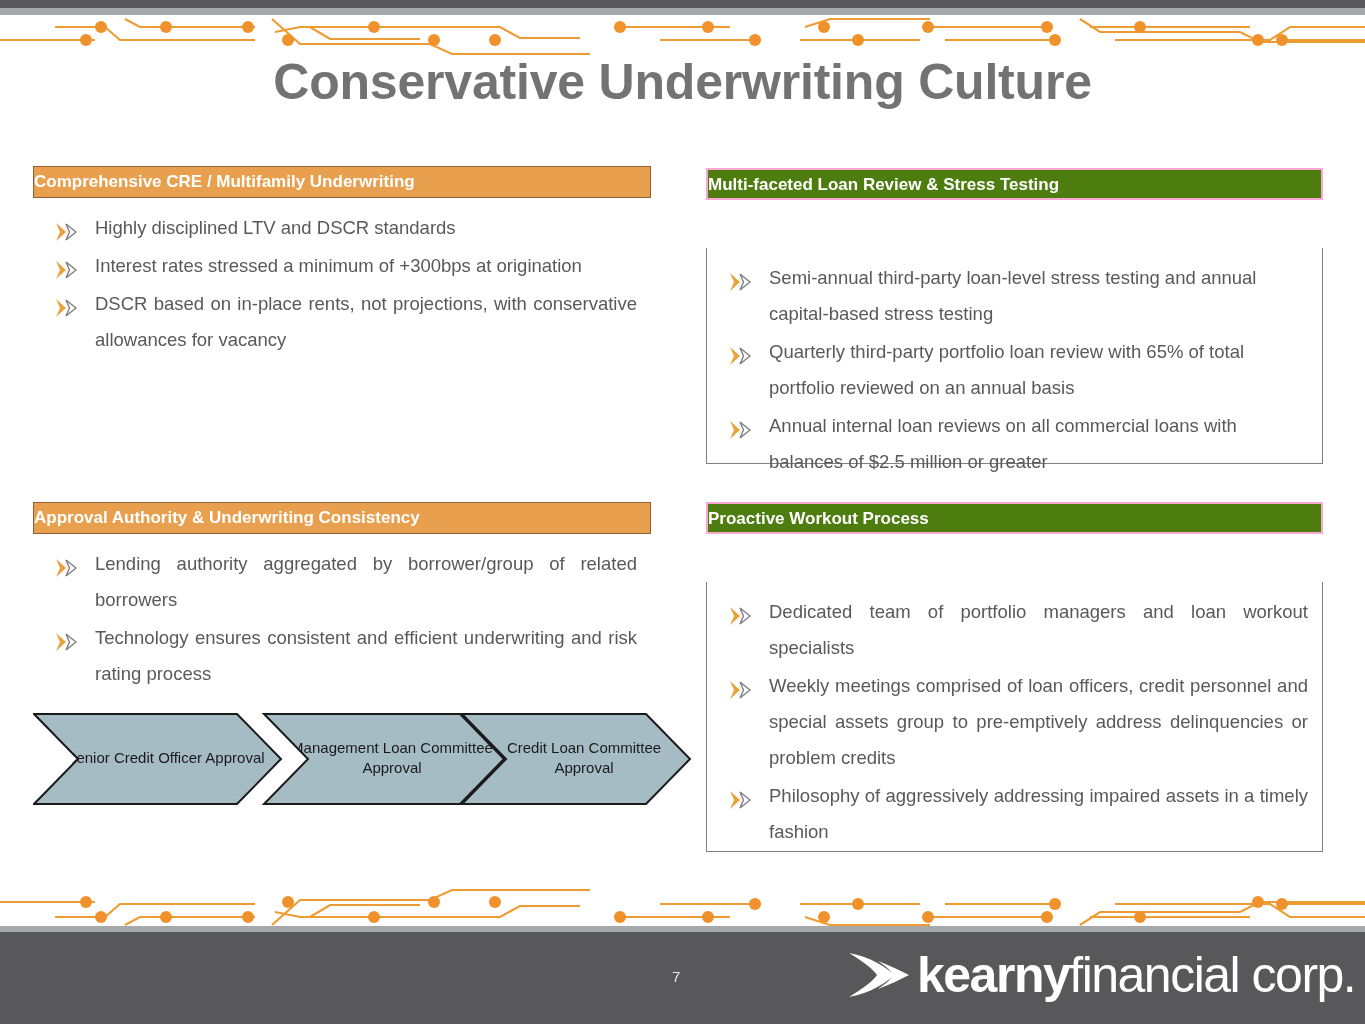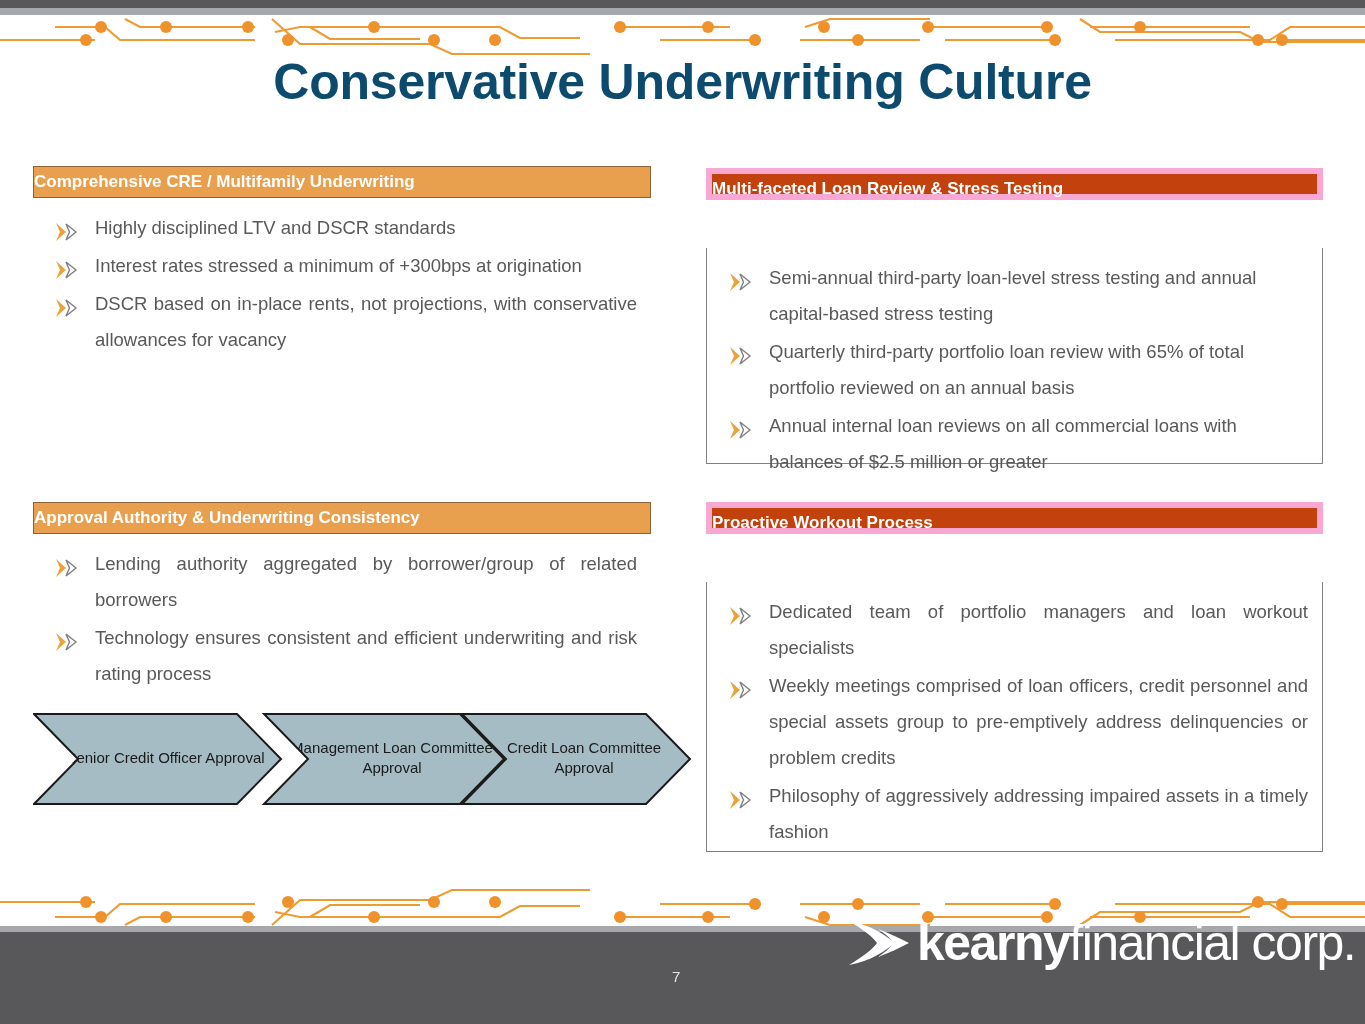--- a/index.html
+++ b/index.html
@@ -16,34 +16,34 @@
   .band-top2{position:absolute;left:0;top:8px;width:1365px;height:7px;background:#a6a8ab;}
   .deco-top{position:absolute;left:0;top:14px;width:1365px;height:46px;}
   .deco-bottom{position:absolute;left:0;top:884px;width:1365px;height:46px;}
   .band-bot2{position:absolute;left:0;top:926px;width:1365px;height:8px;background:#a6a8ab;}
   .footer{position:absolute;left:0;top:932px;width:1365px;height:92px;background:#58585b;}
 
   
   .page-title{
     position:absolute;left:0;top:55px;width:1365px;
     text-align:center;
-    font-size:50px;font-weight:bold;color:#0c4a6e;
+    font-size:50px;font-weight:bold;color:#737373;
     letter-spacing:-0.2px;line-height:1.1;
   }
 
   
   .panel{position:absolute;}
   .panel-head{
     box-sizing:border-box;
     height:32px;line-height:30px;
     text-align:left;color:#ffffff;
     font-size:17px;font-weight:bold;
   }
   .head-orange{background:#e8a04e;border:1px solid #8c6239;}
-  .head-gray{background:#c2410c;border:6px solid #f9a8d4;}
+  .head-gray{background:#4d7c0f;border:2px solid #f9a8d4;}
   .panel-body{
     box-sizing:border-box;
     padding:12px 14px 10px 10px;
   }
   .panel-body.bordered{border:1px solid #808080;border-top:none;margin-top:48px;}
 
   
   ul.bl{list-style:none;margin:0;padding:0;}
   ul.bl li{
     position:relative;
@@ -71,21 +71,21 @@
   .step1{left:0;width:247px;clip-path:polygon(0 0,203px 0,247px 50%,203px 100%,0 100%,44px 50%);}
   .step2{left:230px;width:240px;clip-path:polygon(0 0,196px 0,240px 50%,196px 100%,0 100%,44px 50%);}
   .step3{left:428px;width:228px;clip-path:polygon(0 0,184px 0,228px 50%,184px 100%,0 100%,44px 50%);}
 
   
   .page-num{
     position:absolute;left:672px;top:968px;
     color:#e6e6e6;font-size:15px;
   }
   .logo{
-    position:absolute;left:845px;top:912px;height:62px;
+    position:absolute;left:845px;top:944px;height:62px;
     display:flex;align-items:center;
   }
   .logo .mark{width:70px;height:56px;margin-right:2px;}
   .logo .wordmark{
     color:#ffffff;font-size:50px;line-height:50px;white-space:nowrap;
     letter-spacing:-1.5px;
   }
   .logo .wm-bold{font-weight:bold;}
   .logo .wm-light{font-weight:normal;}
 </style>

